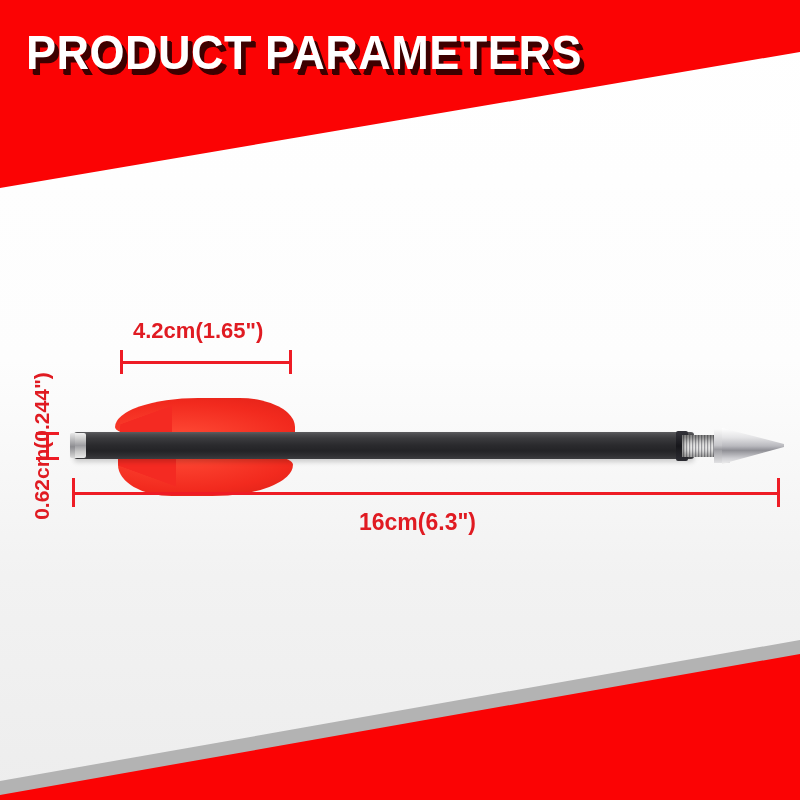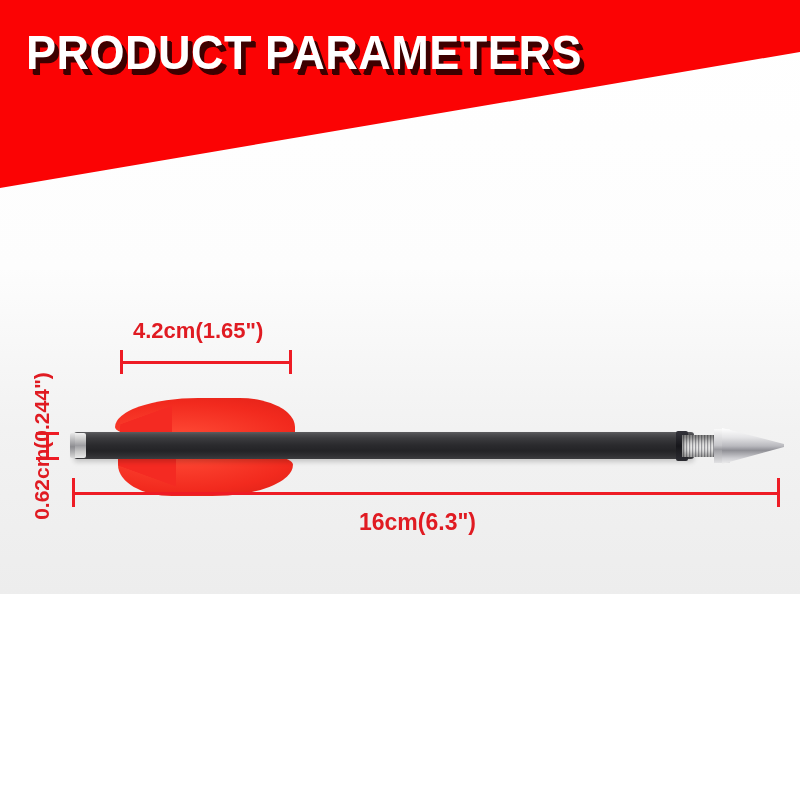--- a/index.html
+++ b/index.html
@@ -3,21 +3,21 @@
 <meta charset="utf-8">
 <style>
   html, body {
     margin: 0;
     padding: 0;
     background: #ffffff;
   }
   #canvas {
     position: relative;
     width: 800px;
-    height: 594px;
+    height: 800px;
     overflow: hidden;
     background: #fdfdfd;
     font-family: "Liberation Sans", sans-serif;
   }
 
   
   .backdrop {
     position: absolute;
     left: 0; top: 0; right: 0; bottom: 0;
     background:

